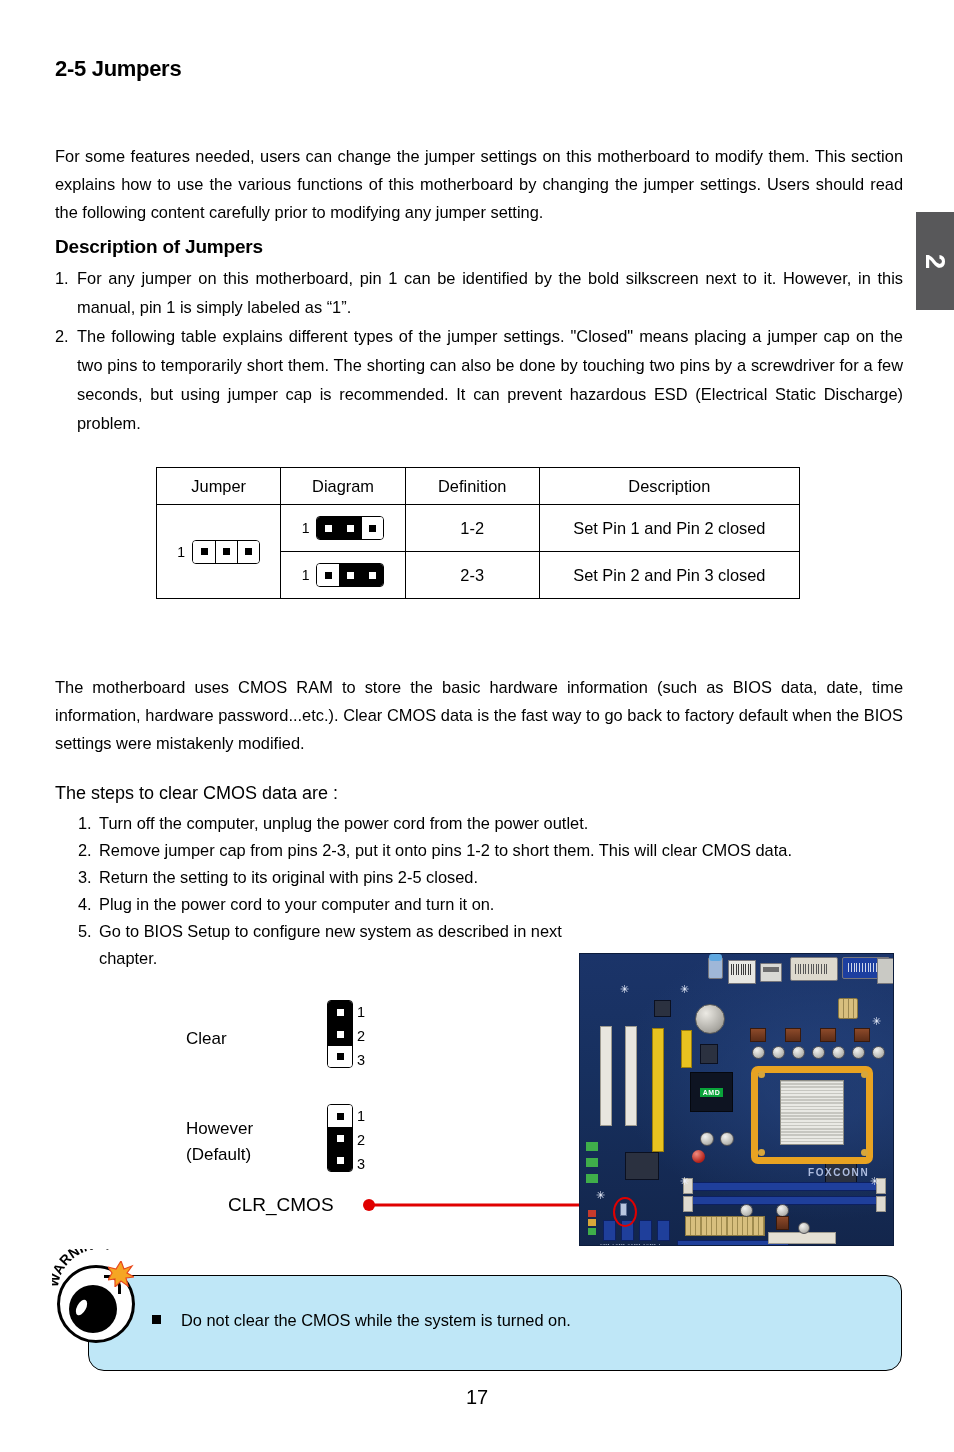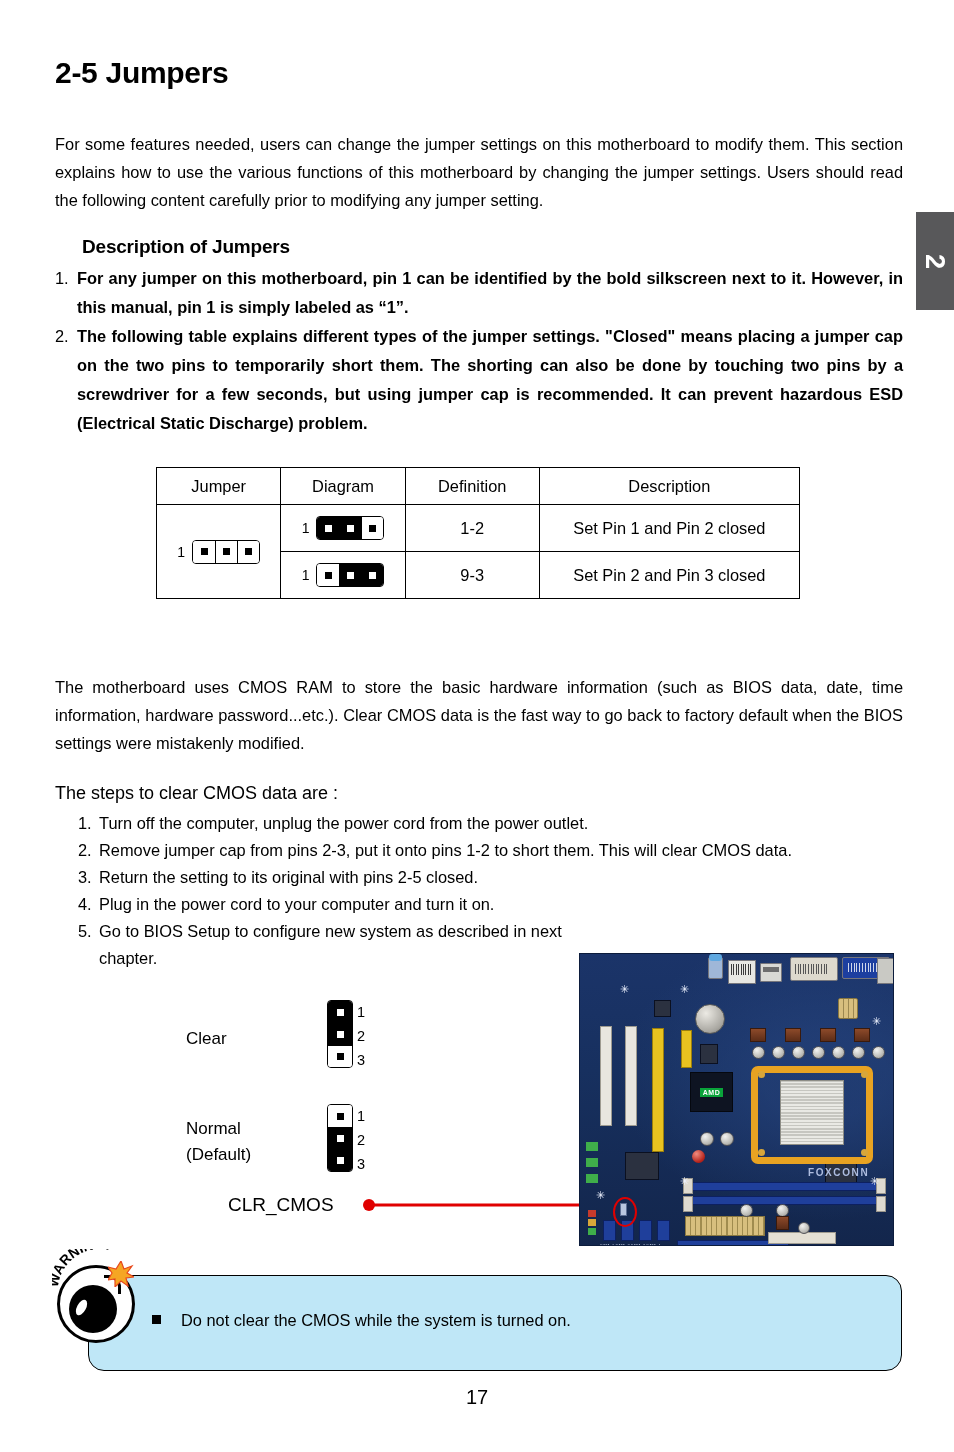--- a/index.html
+++ b/index.html
@@ -41,45 +41,44 @@
     font-weight: bold;
     transform: rotate(90deg);
     line-height: 1;
   }
 
   
   .h1 {
     position: absolute;
     left: 55px;
     top: 56px;
-    font-size: 30px;
+    font-size: 22px;
     font-weight: bold;
     letter-spacing: -0.3px;
     text-align: right;
   }
   .intro {
     position: absolute;
     left: 55px;
-    top: 130px;
+    top: 142px;
     width: 848px;
     font-size: 16.4px;
     line-height: 28px;
     text-align: justify;
     text-justify: inter-word;
   }
   .h2 {
     font-size: 19px;
     font-weight: bold;
     letter-spacing: -0.2px;
   }
   .h2-desc {
     position: absolute;
     left: 55px;
     top: 236px;
-    margin-left: 27px;
   }
   .h2-cmos {
     position: absolute;
     left: 55px;
     top: 633px;
   }
 
   .num-list {
     position: absolute;
     left: 55px;
@@ -94,21 +93,20 @@
     margin-bottom: 0;
   }
   .num-list .marker {
     flex: 0 0 auto;
     width: 22px;
   }
   .num-list .body {
     flex: 1 1 auto;
     text-align: justify;
     text-justify: inter-word;
-    font-weight: bold;
   }
 
   .cmos-para {
     position: absolute;
     left: 55px;
     top: 673px;
     width: 848px;
     font-size: 16.4px;
     line-height: 28px;
     text-align: justify;
@@ -483,21 +481,21 @@
                 </span>
               <span class="pin closed">
                   <span class="dot"></span>
                 </span>
               <span class="pin closed">
                   <span class="dot"></span>
                 </span>
             </span>
           </div>
         </td>
-        <td class="row-cell">9-3</td>
+        <td class="row-cell">2-3</td>
         <td class="row-cell">Set Pin 2 and Pin 3 closed</td>
       </tr>
     </tbody>
   </table>
 
   <div class="cmos-para">The motherboard uses CMOS RAM to store the basic hardware information (such as BIOS data, date, time information, hardware password...etc.). Clear CMOS data is the fast way to go back to factory default when the BIOS settings were mistakenly modified.</div>
   <div class="steps-lead">The steps to clear CMOS data are :</div>
 
   <div class="steps">
     <div class="li">
@@ -536,21 +534,21 @@
         </span>
     </span>
     <span class="vnums">
       <span>1</span>
       <span>2</span>
       <span>3</span>
     </span>
   </div>
 
   <div class="vlabel" style="left:186px; top:1116px;">
-    <div>Normal</div>
+    <div>However</div>
     <div>(Default)</div>
   </div>
   <div class="vjumper" style="left:327px; top:1104px;">
     <span class="pins-v">
       <span class="pin open">
           <span class="dot"></span>
         </span>
       <span class="pin closed">
           <span class="dot"></span>
         </span>

